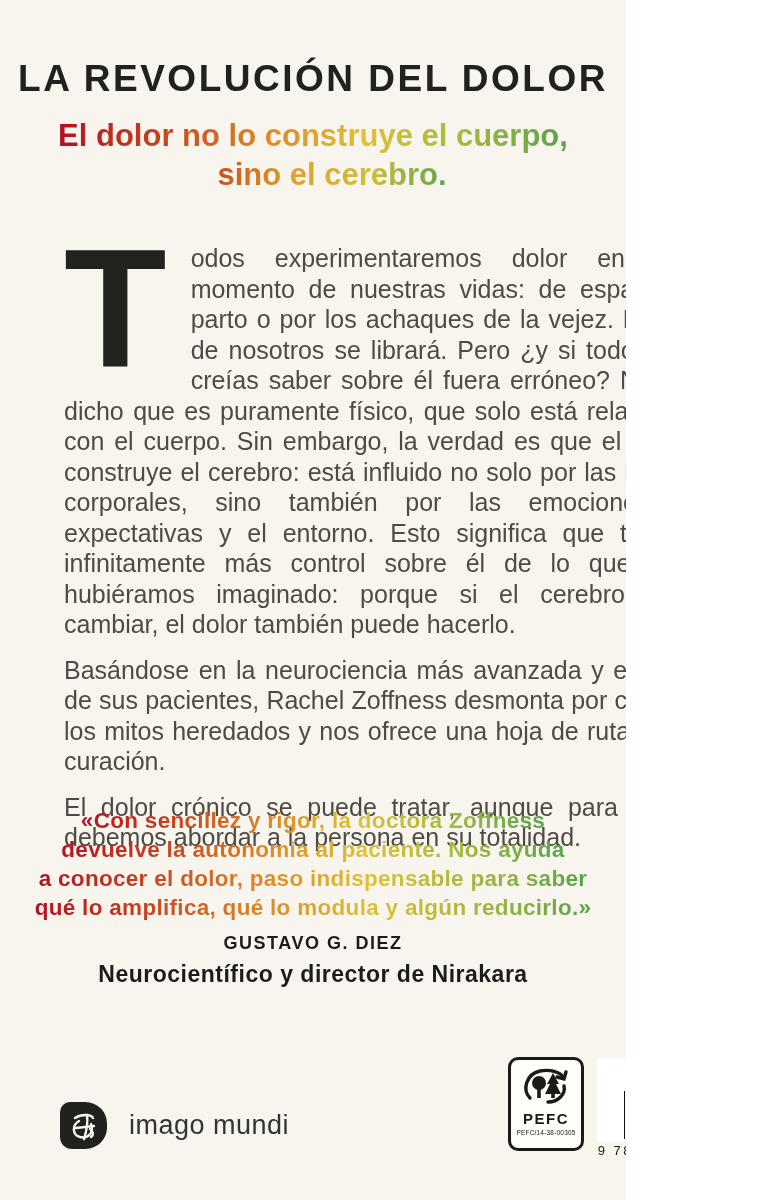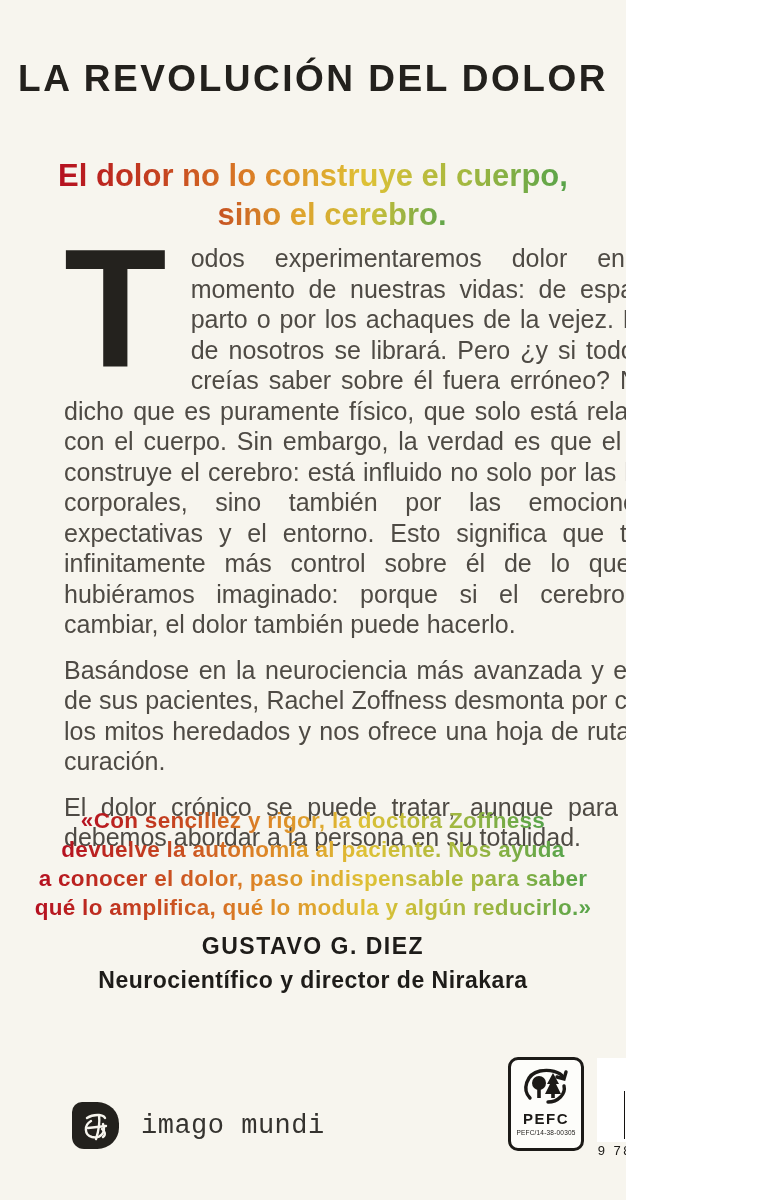--- a/index.html
+++ b/index.html
@@ -38,24 +38,24 @@
     margin:4px 24px 0 0;
   }
   
   .quote{
     position:absolute;top:806px;left:0;right:0;
     text-align:center;font-weight:700;font-size:22.5px;line-height:29px;
     letter-spacing:0.3px;
   }
   
   .attribution{position:absolute;top:933px;left:0;right:0;text-align:center;color:#1e1c19;}
-  .attr-name{font-size:23px;font-weight:700;letter-spacing:1.5px;}
+  .attr-name{font-size:18px;font-weight:700;letter-spacing:1.5px;}
   .attr-role{font-size:23px;font-weight:700;margin-top:7px;letter-spacing:0.5px;}
   
-  .publisher{position:absolute;left:72px;top:1102px;display:flex;align-items:center;font-family:Liberation Mono, monospace;}
+  .publisher{position:absolute;left:60px;top:1102px;display:flex;align-items:center;}
   .publisher-mark{
     width:47px;height:47px;background:#23211d;
     border-radius:10px 46% 46% 12px;
     display:flex;align-items:center;justify-content:center;
   }
   .publisher-name{margin-left:22px;font-size:27px;color:#35332f;letter-spacing:0.5px;}
   .pefc{
     position:absolute;left:508px;top:1057px;width:70px;height:84px;
     background:#fdfdfa;border:3px solid #1c1a17;border-radius:10px;
     text-align:center;padding-top:4px;
@@ -73,21 +73,21 @@
   .barcode-bottom{font-size:13px;letter-spacing:2.5px;color:#1b1916;margin-top:8px;}
 </style>
 </head>
 <body>
 
 <div class="page">
 
   <div class="header">
     <h1 class="title">LA REVOLUCIÓN DEL DOLOR</h1>
     <div class="subtitle">
-      <div><span class="grad-line" style="background-image: linear-gradient(90deg, rgb(181, 16, 32), rgb(197, 67, 32), rgb(221, 133, 38), rgb(223, 193, 53), rgb(163, 184, 64), rgb(87, 163, 74)); margin-top: 40px;">El dolor no lo construye el cuerpo,</span></div>
+      <div><span class="grad-line" style="background-image: linear-gradient(90deg, rgb(181, 16, 32), rgb(197, 67, 32), rgb(221, 133, 38), rgb(223, 193, 53), rgb(163, 184, 64), rgb(87, 163, 74));">El dolor no lo construye el cuerpo,</span></div>
       <div><span class="grad-line" style="background-image: linear-gradient(90deg, rgb(198, 80, 33), rgb(224, 161, 44), rgb(205, 191, 57), rgb(95, 165, 75)); margin-left: 38px;">sino el cerebro.</span></div>
     </div>
   </div>
 
   <div class="body-text">
     <p><span class="dropcap">T</span><span>odos experimentaremos dolor en algún momento de nuestras vidas: de espalda, de parto o por los achaques de la vejez. Ninguno de nosotros se librará. Pero ¿y si todo lo que creías saber sobre él fuera erróneo? Nos han dicho que es puramente físico, que solo está relacionado con el cuerpo. Sin embargo, la verdad es que el dolor lo construye el cerebro: está influido no solo por las lesiones corporales, sino también por las emociones, las expectativas y el entorno. Esto significa que tenemos infinitamente más control sobre él de lo que jamás hubiéramos imaginado: porque si el cerebro puede cambiar, el dolor también puede hacerlo.</span></p>
     <p>Basándose en la neurociencia más avanzada y en casos de sus pacientes, Rachel Zoffness desmonta por completo los mitos heredados y nos ofrece una hoja de ruta para la curación.</p>
     <p>El dolor crónico se puede tratar, aunque para lograrlo debemos abordar a la persona en su totalidad.</p>
   </div>
 

